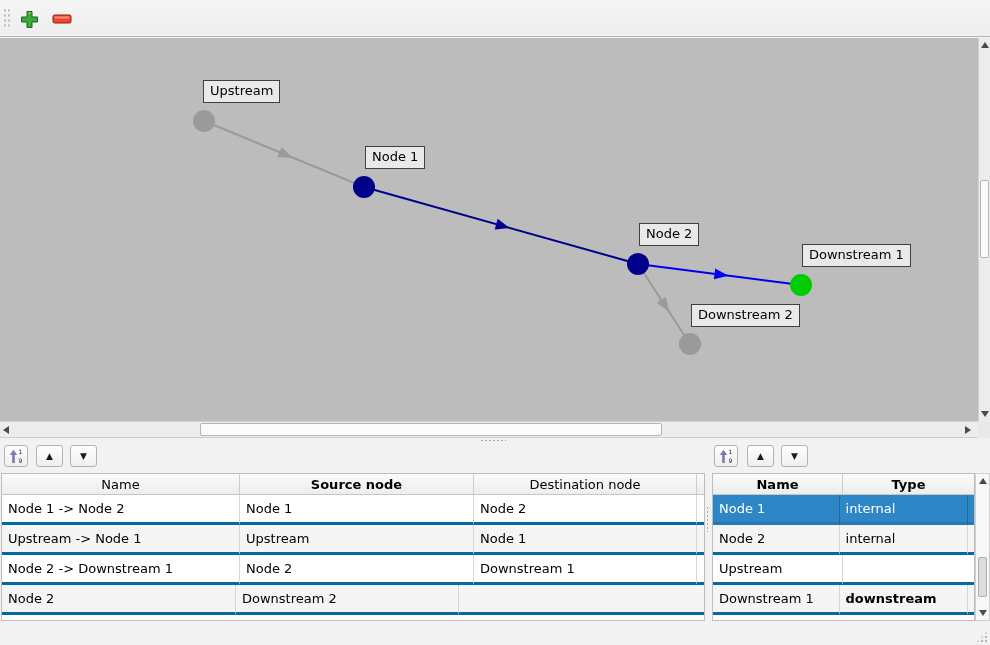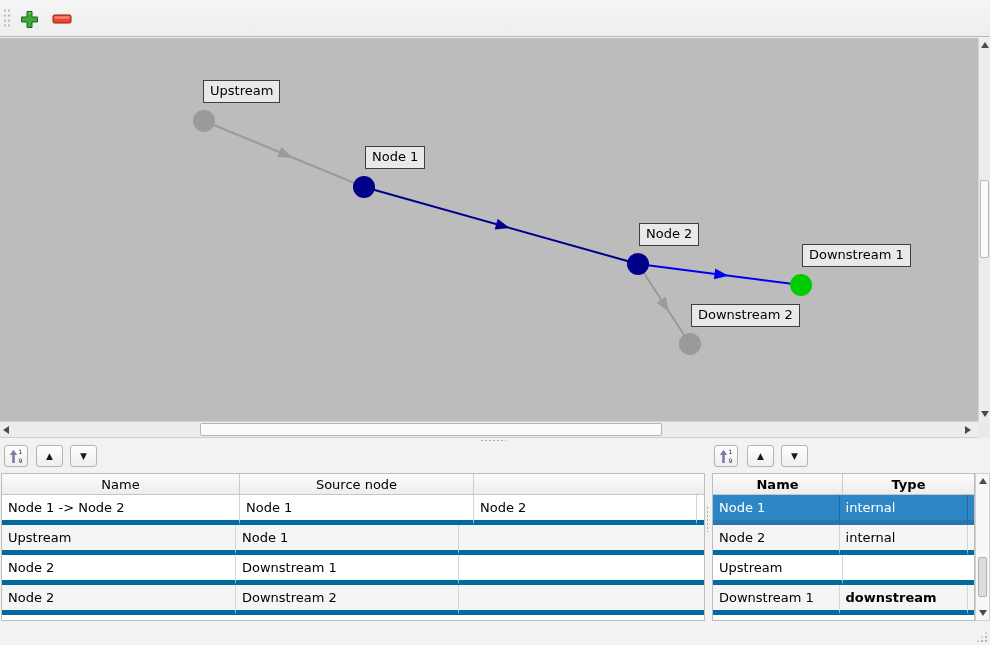--- a/index.html
+++ b/index.html
@@ -97,21 +97,21 @@
   .th {
     display:flex; align-items:center; justify-content:center;
     font-size:13px; color:#000; border-right:1px solid #cccccc; overflow:hidden;
   }
   .th:last-child { border-right:none; }
   .table.bold-head .th { font-weight:bold; }
   .tr { display:flex; height:30px; background:#ffffff; }
   .tr.alt { background:#f5f5f5; }
   .td {
     display:flex; align-items:center; padding-left:6px; font-size:13px; color:#000;
-    border-right:1px solid #d6d6d6; border-bottom:5px solid #0369a1;
+    border-right:1px solid #d6d6d6; border-bottom:3px solid #0369a1;
     overflow:hidden; white-space:nowrap;
   }
   .tr.selected .td { color:#ffffff; border-right-color:rgba(0,0,0,0.22); border-bottom-color:rgba(0,0,0,0.12); }
 
   
   .tbl-vscroll {
     position:absolute; left:975px; top:473px; width:15px; height:148px;
     background:#f8f8f8; border:1px solid #cfcfcf;
   }
   .tbl-vscroll .thumb {
@@ -222,36 +222,39 @@
   <div class="p-btn" style="left:747px;width:27px;">
     <span>▲</span>
   </div>
   <div class="p-btn" style="left:781px;width:27px;">
     <span>▼</span>
   </div>
 
   <div class="table" style="left:1px;width:704px;">
     <div class="thead">
       <div class="th" style="width:238px;">Name</div>
-      <div class="th" style="width:234px;">Source node</div>
+      <div class="th" style="width:234px;font-weight:bold;">Source node</div>
+      <div class="th" style="width:223px;">Destination node</div>
       <div class="th" style="flex:1;"></div>
     </div>
     <div id="edges-tbody">
         <div class="tr">
           <div class="td" style="width: 238px;">Node 1 -&gt; Node 2</div>
           <div class="td" style="width: 234px;">Node 1</div>
           <div class="td" style="width: 223px;">Node 2</div>
           <div class="td" style="flex: 1 1 0%; border-right: none;"></div>
         </div>
         <div class="tr alt">
+          <div class="td" style="width: 238px;">Upstream -&gt; Node 1</div>
           <div class="td" style="width: 234px;">Upstream</div>
           <div class="td" style="width: 223px;">Node 1</div>
           <div class="td" style="flex: 1 1 0%; border-right: none;"></div>
         </div>
         <div class="tr">
+          <div class="td" style="width: 238px;">Node 2 -&gt; Downstream 1</div>
           <div class="td" style="width: 234px;">Node 2</div>
           <div class="td" style="width: 223px;">Downstream 1</div>
           <div class="td" style="flex: 1 1 0%; border-right: none;"></div>
         </div>
         <div class="tr alt">
           <div class="td" style="width: 234px;">Node 2</div>
           <div class="td" style="width: 223px;">Downstream 2</div>
           <div class="td" style="flex: 1 1 0%; border-right: none;"></div>
         </div>
       </div>

